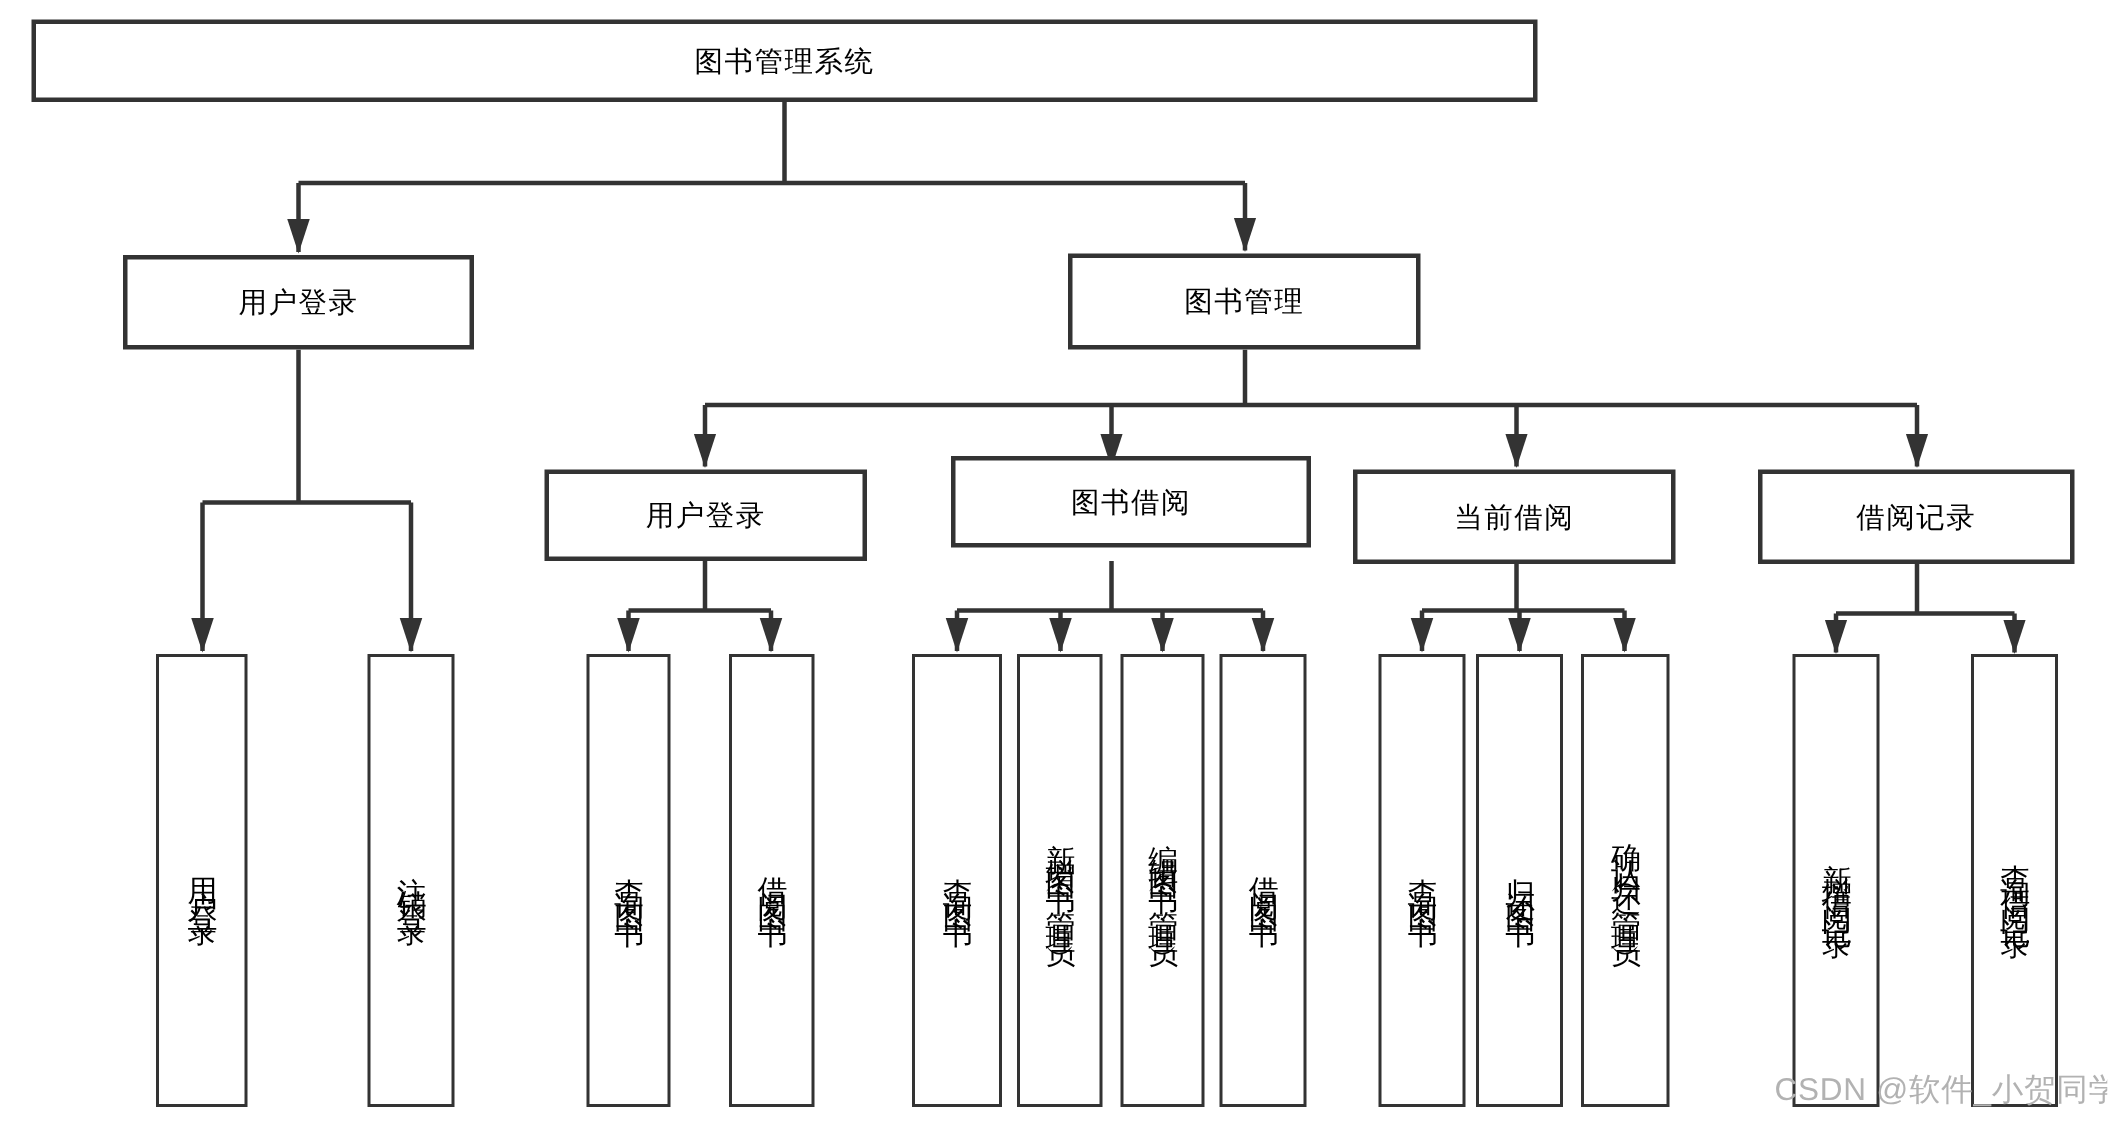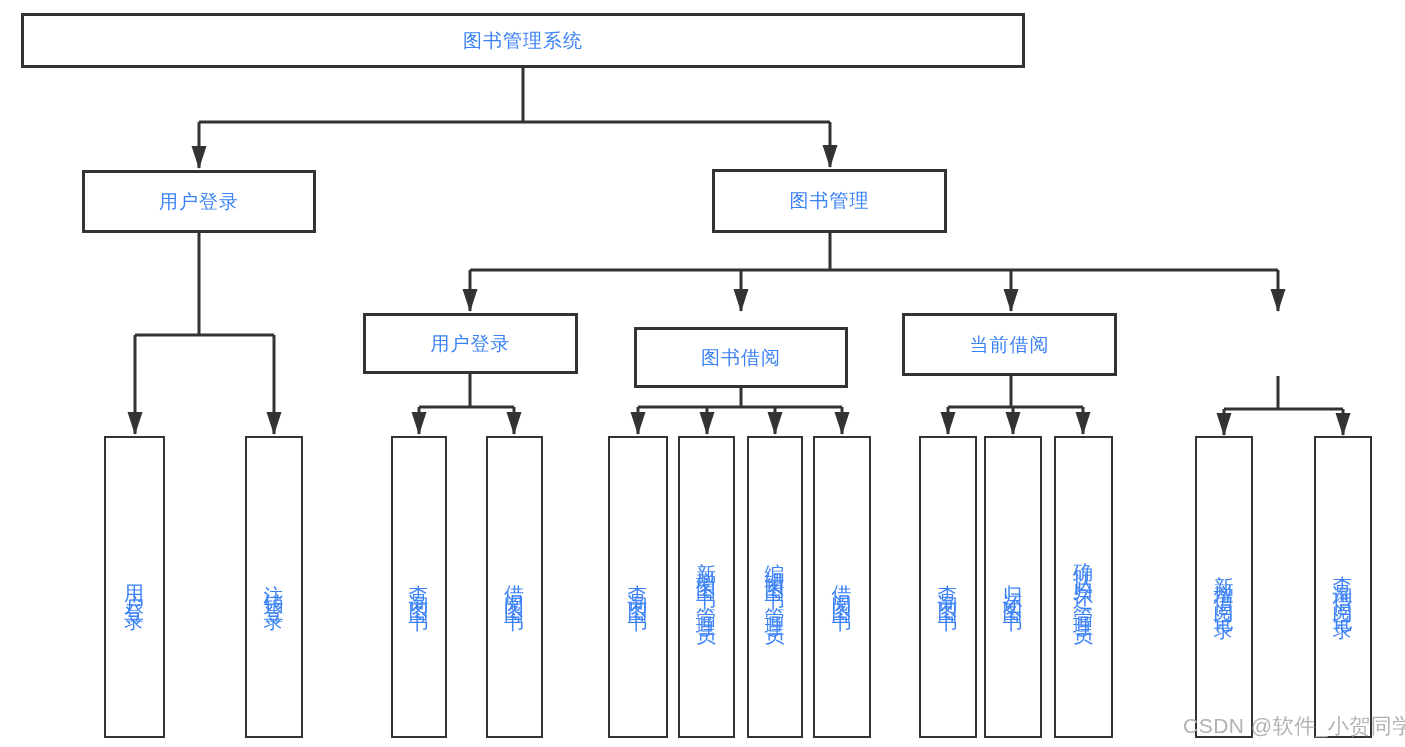--- a/index.html
+++ b/index.html
@@ -17,21 +17,21 @@
     width: 1405px; height: 747px;
   }
   .box {
     position: absolute;
     background: #ffffff;
     border: 3px solid #333333;
     box-sizing: border-box;
     display: flex;
     align-items: center;
     justify-content: center;
-    color: #3b82f6;
+    color: #000000;
   }
   .box.h { font-size: 19px; letter-spacing: 1px; }
   .box.root { border-width: 3px; font-size: 19px; }
   .box.leaf {
     border-width: 2.5px;
     top: 436px;
     height: 302px;
   }
   .box.leaf .vtext {
     writing-mode: vertical-rl;
@@ -121,25 +121,28 @@
   <div class="box h" style="left:82px; top:170px; width:234px; height:63px;">
     <span>用户登录</span>
   </div>
   <div class="box h" style="left:712px; top:169px; width:235px; height:64px;font-family:Liberation Serif, serif;">
     <span>图书管理</span>
   </div>
 
   <div class="box h" style="left:363px; top:313px; width:215px; height:61px;">
     <span>用户登录</span>
   </div>
-  <div class="box h" style="left:634px; top:327px; width:214px; height:61px;">
+  <div class="box h" style="left:634px; top:304px; width:240px; height:61px;">
     <span>图书借阅</span>
   </div>
   <div class="box h" style="left:902px; top:313px; width:215px; height:63px;justify-content:center;">
     <span>当前借阅</span>
+  </div>
+  <div class="box h" style="left:1172px; top:313px; width:211px; height:63px;">
+    <span>借阅记录</span>
   </div>
 
   <div class="box leaf" style="left:104px; width:61px;">
     <span class="vtext">用户登录</span>
   </div>
   <div class="box leaf" style="left:245px; width:58px;">
     <span class="vtext">注销登录</span>
   </div>
 
   <div class="box leaf" style="left:391px; width:56px;">

